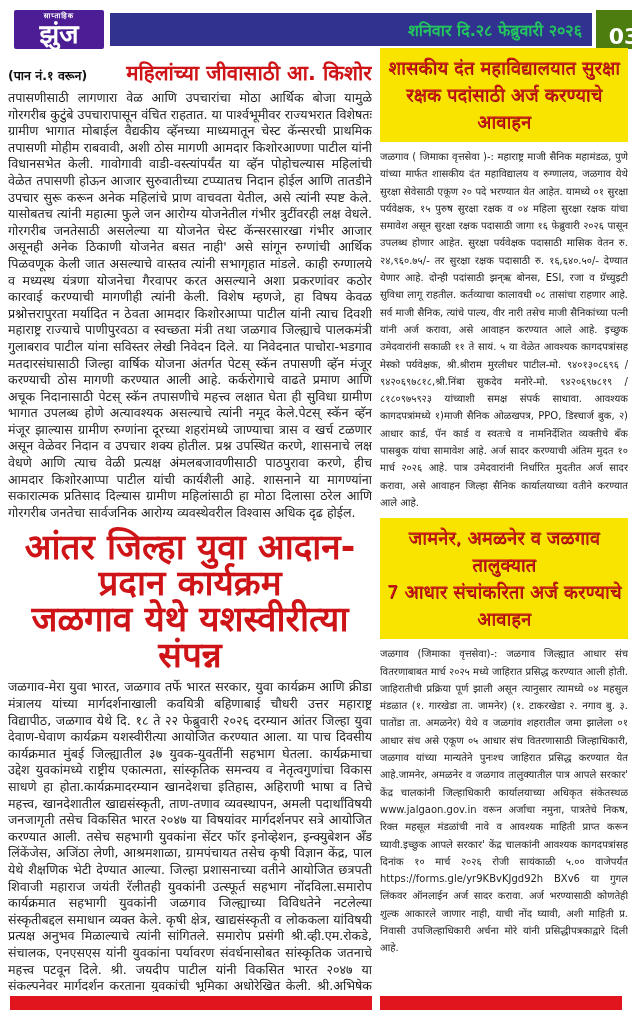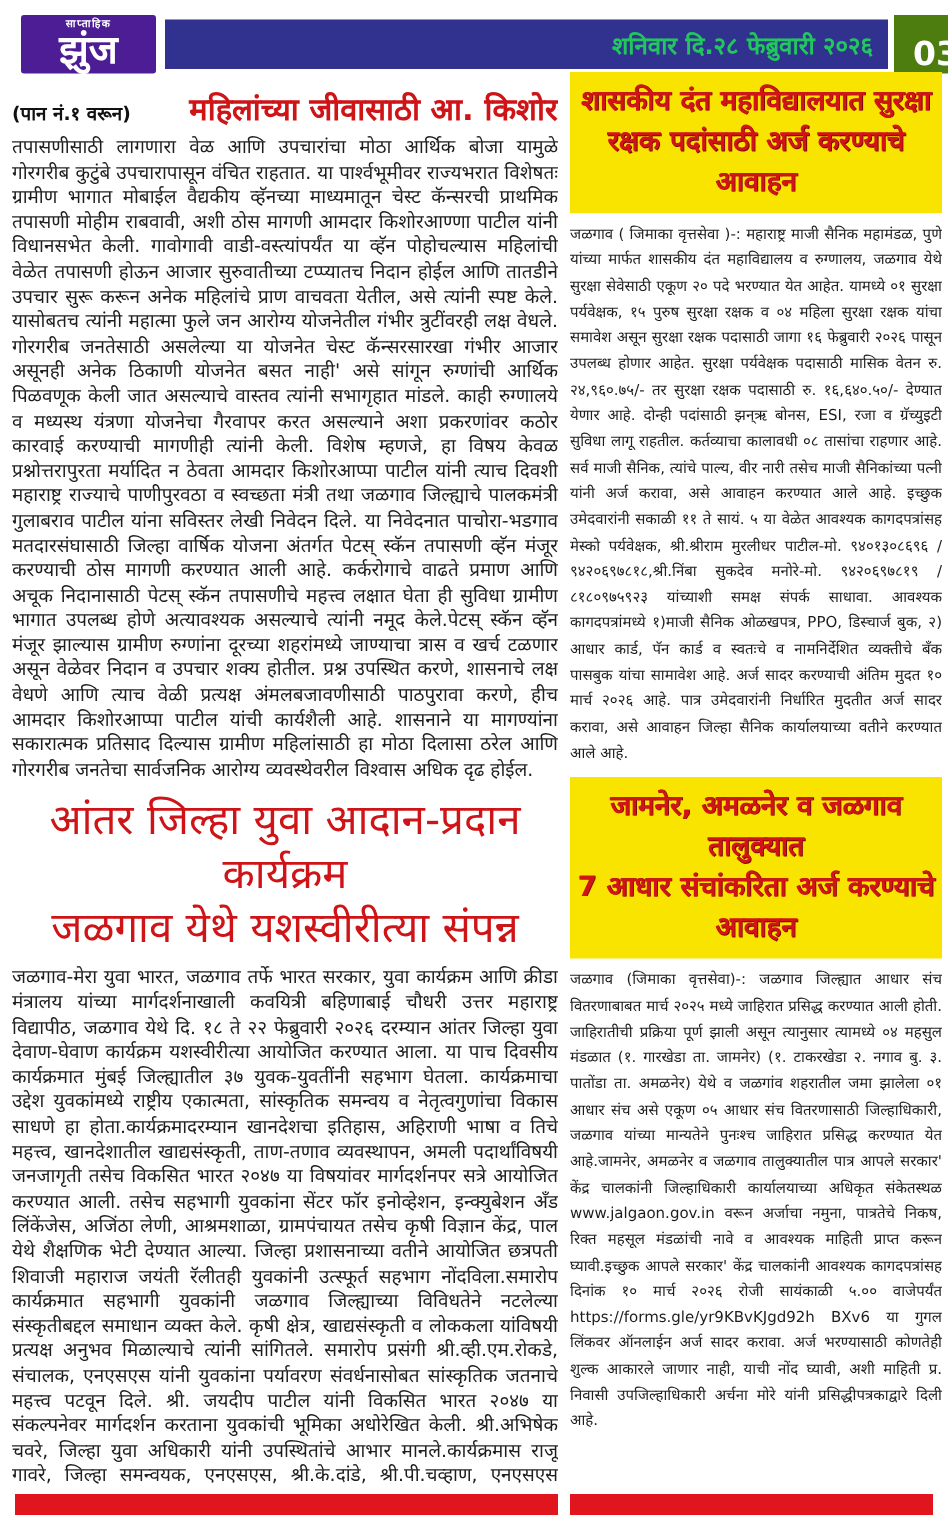--- a/index.html
+++ b/index.html
@@ -31,24 +31,24 @@
   .right-col { position:absolute; left:380px; top:48px; width:248px; height:944px; overflow:hidden; }
   .body-text {
     font-size:12.6px; line-height:16.6px; text-align:justify; color:#1d1d1d;
     font-weight:400;
   }
   
   .l-head-row { display:flex; align-items:baseline; margin-bottom:4px; white-space:nowrap;gap:39px; }
   .cont-note { font-size:12.5px; font-weight:bold; color:#111; flex:none; }
   .l-head-text { font-size:20.5px; font-weight:bold; color:#cf1418; flex:none; }
   
-  .l2-head { text-align:center; color:#cf1418; font-weight:normal; font-size:28px; line-height:36px; margin:8px 0 6px 0; }
+  .l2-head { text-align:center; color:#cf1418; font-weight:bold; font-size:35px; line-height:36px; margin:8px 0 6px 0; }
   
   .y-head {
-    background:#f9e400; color:#d01418; font-weight:bold; text-align:center;
+    background:#f9e400; color:#d01418; font-weight:normal; text-align:center;
     font-size:18.5px; line-height:27px; padding:6px 2px 7px 2px; margin-bottom:6px;
     text-shadow:0.6px 0.6px 0 #7a0b0b;
   }
   .right-col .body-text { font-size:10px; line-height:17.3px; }
   .y-head.second { margin-top:7px; }
   
   .red-bar { position:absolute; height:14px; background:#e0151d; top:996px; }
   .red-bar.left  { left:10px;  width:362px; }
   .red-bar.right { left:380px; width:242px; }
 </style>

